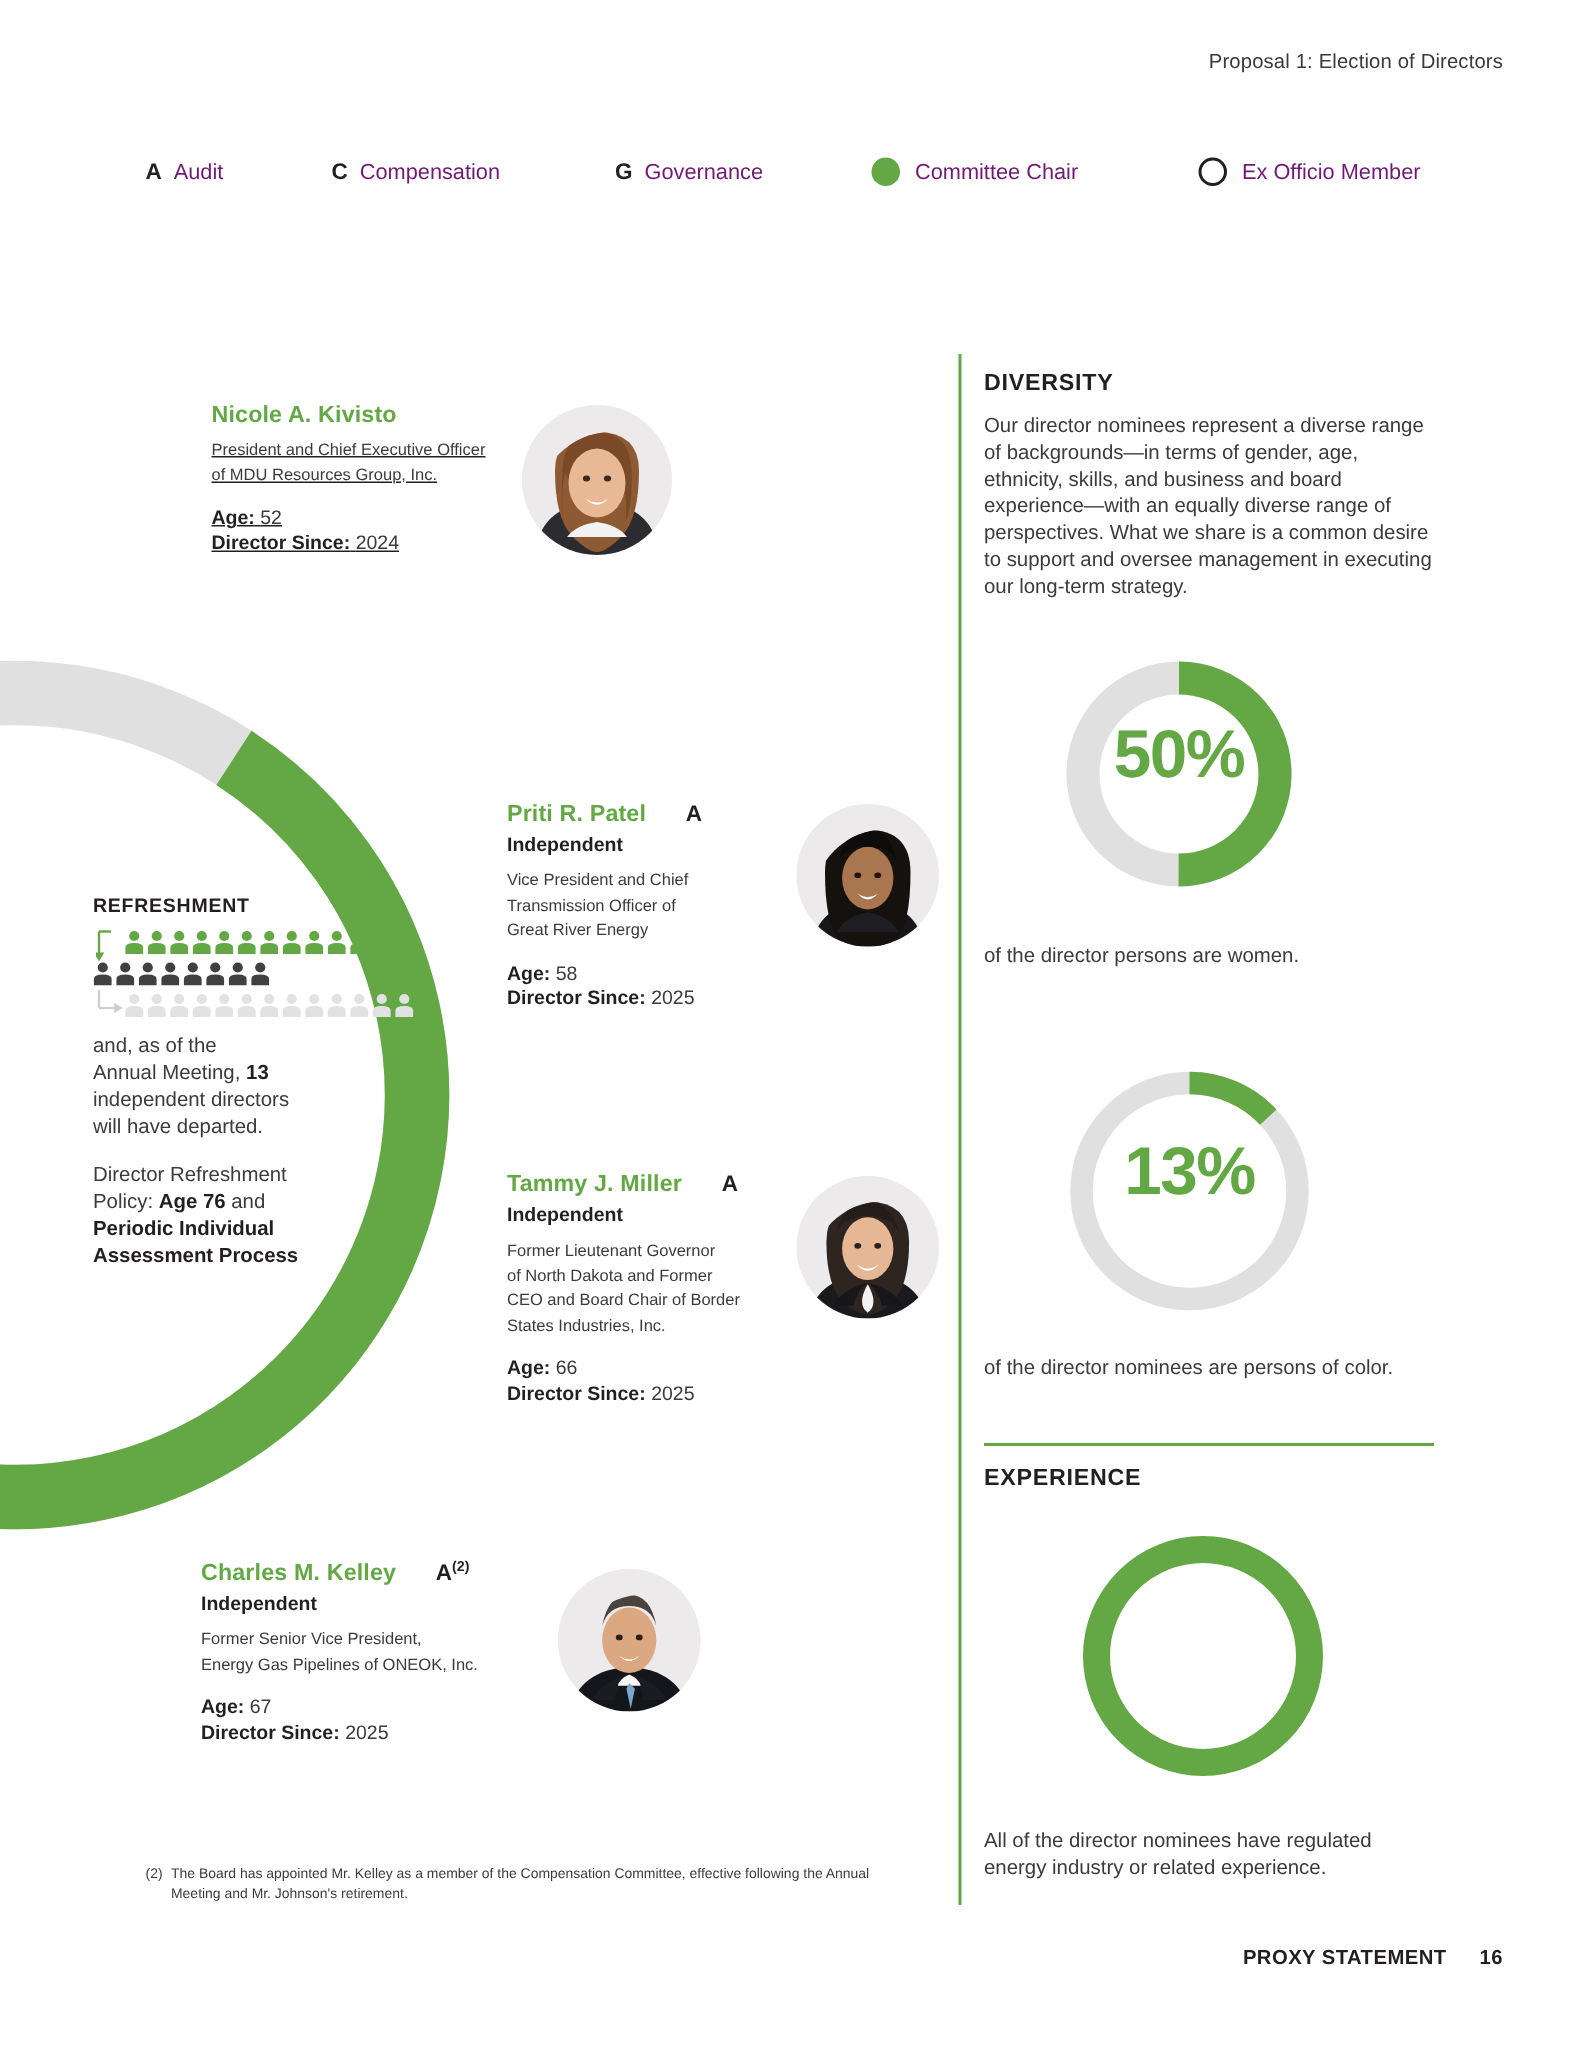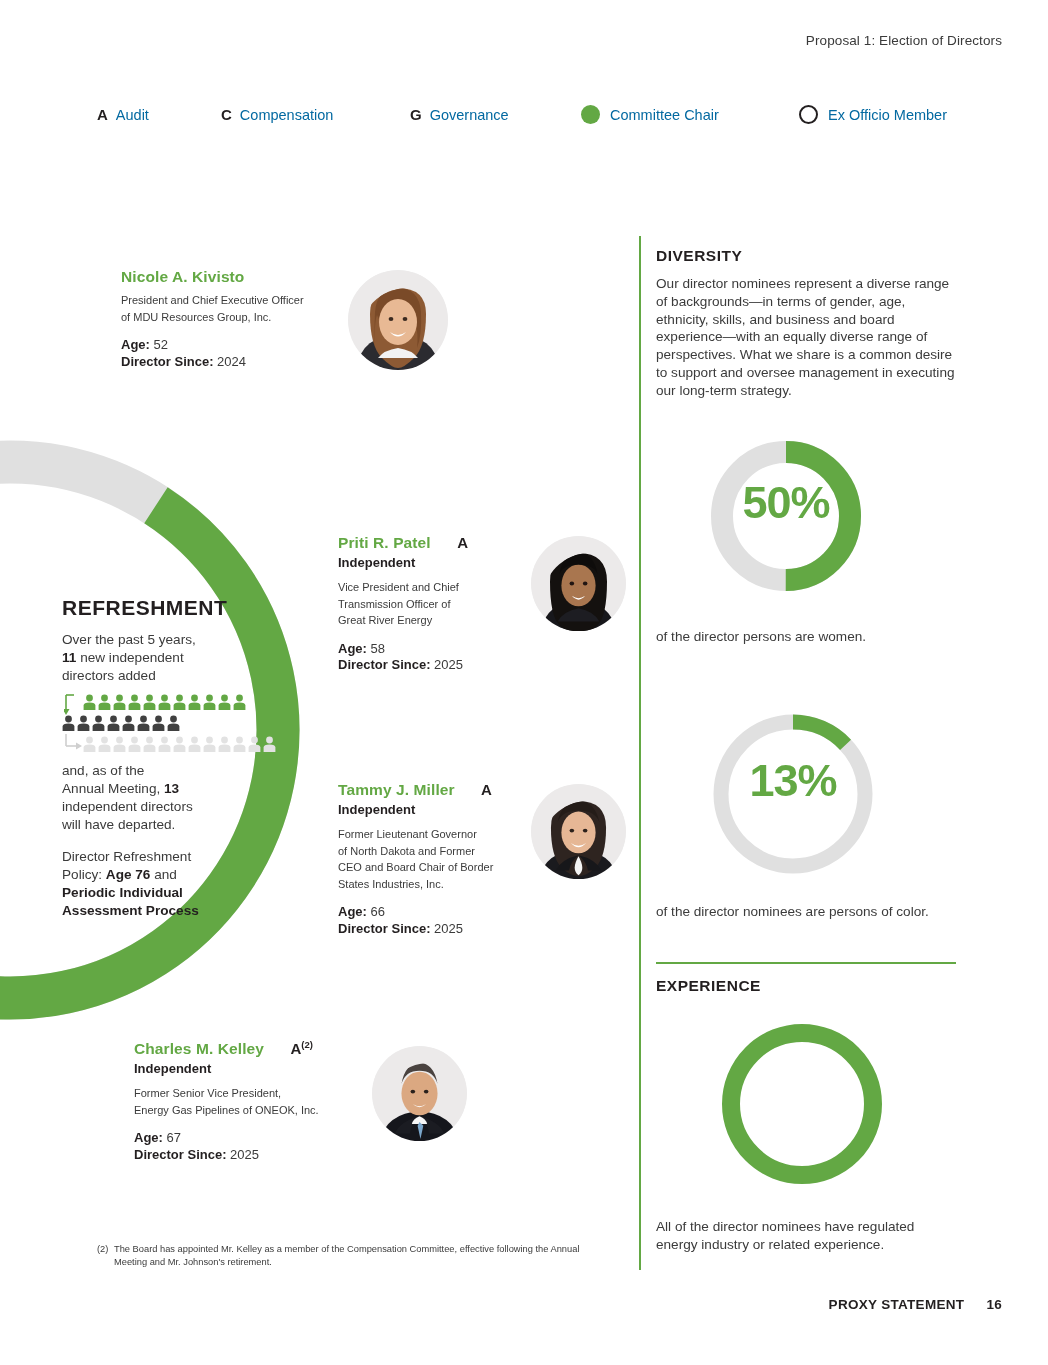--- a/index.html
+++ b/index.html
@@ -21,21 +21,21 @@
   
   .committees { position: absolute; left: 97px; top: 92px; }
   .committees-title {
     font-size: 15.5px; font-weight: bold; letter-spacing: .55px; color: #231f20;
   }
   .legend-row { display: flex; align-items: center; margin-top: 13px; }
   .legend-item { display: flex; align-items: center; }
   .legend-letter {
     font-size: 15px; font-weight: bold; color: #231f20; margin-right: 8px;
   }
-  .legend-label { font-size: 14.5px; color: #0369a1; }
+  .legend-label { font-size: 14.5px; color: #701a75; }
   .legend-dot {
     width: 19px; height: 19px; border-radius: 50%;
     background: #63a844; margin-right: 10px; flex: none;
   }
   .legend-ring {
     width: 19px; height: 19px; border-radius: 50%;
     border: 2px solid #231f20; background: #fff; margin-right: 10px; flex: none;
   }
 
   
@@ -65,21 +65,21 @@
   .dir-meta { font-size: 13px; color: #3b3b3b; margin-top: 12px; line-height: 16.5px; }
   .dir-meta b { color: #231f20; }
   .dir-photo {
     position: absolute; border-radius: 50%; background: #eeeeee; overflow: hidden;
   }
   .dir-photo svg { display: block; }
 
   
   .refresh { position: absolute; left: 62px; top: 596px; width: 200px; }
   .refresh-title {
-    font-size: 21px; font-weight: bold; letter-spacing: .5px; color: #231f20;
+    font-size: 13px; font-weight: bold; letter-spacing: .5px; color: #231f20;
   }
   .refresh-p {
     font-size: 13.6px; color: #3b3b3b; line-height: 18px; margin-top: 11px;
   }
   .refresh-p b { color: #231f20; }
   .people { position: relative; margin-top: 9px; height: 62px; }
   .prow { position: absolute; display: flex; gap: 2px; }
   .prow.r1 { left: 21px; top: 0; }
   .prow.r2 { left: 0px;  top: 21px; }
   .prow.r3 { left: 21px; top: 42px; }
@@ -148,21 +148,21 @@
     <svg width="620" height="620" viewBox="0 0 620 620">
 
       <circle cx="310" cy="310" r="268" fill="none" stroke="#e0e0e0" stroke-width="43" stroke-dasharray="1684" stroke-dashoffset="0" transform="rotate(-90 310 310)"></circle>
 
       <circle cx="310" cy="310" r="268" fill="none" stroke="#63a844" stroke-width="43" stroke-dasharray="1094 590" stroke-dashoffset="0" transform="rotate(-57 310 310)"></circle>
     </svg>
   </div>
 
   <div class="divider-v"></div>
 
-  <div class="director" style="left:121px; top:268px; width:300px;">
+  <div class="director" style="left:141px; top:268px; width:300px;text-decoration:underline;">
     <div>
       <span class="dir-name">Nicole A. Kivisto</span>
     </div>
     <div class="dir-role" style="margin-top:6px; white-space:pre-line;">President and Chief Executive Officer
 of MDU Resources Group, Inc.</div>
     <div class="dir-meta">
       <div>
         <b>Age:</b>
         <span>52</span>
       </div>
@@ -295,26 +295,20 @@
         <path d="M50 74 q-20 5 -26 18 l16 0 q1 -12 10 -18z" fill="#1b1c22"></path>
         <path d="M50 74 q20 5 26 18 l-16 0 q-1 -12 -10 -18z" fill="#1b1c22"></path>
         <path d="M50 74 q-7 3 -8 8 l16 0 q-1 -5 -8 -8z" fill="#f6f6f6"></path>
         <path d="M50 80 l4 4 l-3 14 l-3 -14z" fill="#7ba7cc"></path>
       </g>
     </svg>
   </div>
 
   <div class="refresh">
     <div class="refresh-title">REFRESHMENT</div>
-    <div class="refresh-p">
-      <span>Over the past 5 years,</span><br>
-      <b>11</b>
-      <span style="white-space:pre-line">new independent
-directors added</span>
-    </div>
 
     <div class="people">
       <svg class="arrow-in" style="left:2px; top:0px;" width="20" height="22" viewBox="0 0 20 22">
         <path d="M2 1 L2 17" stroke="#63a844" stroke-width="1.6" fill="none"></path>
         <path d="M2 1 L10 1" stroke="#63a844" stroke-width="1.6" fill="none"></path>
         <path d="M2 21 L-1.5 15 L5.5 15 Z" fill="#63a844"></path>
       </svg>
       <svg class="arrow-out" style="left:2px; top:38px;" width="22" height="22" viewBox="0 0 22 22">
         <path d="M2 2 L2 14" stroke="#cfcfcf" stroke-width="1.6" fill="none"></path>
         <path d="M2 14 L14 14" stroke="#cfcfcf" stroke-width="1.6" fill="none"></path>

